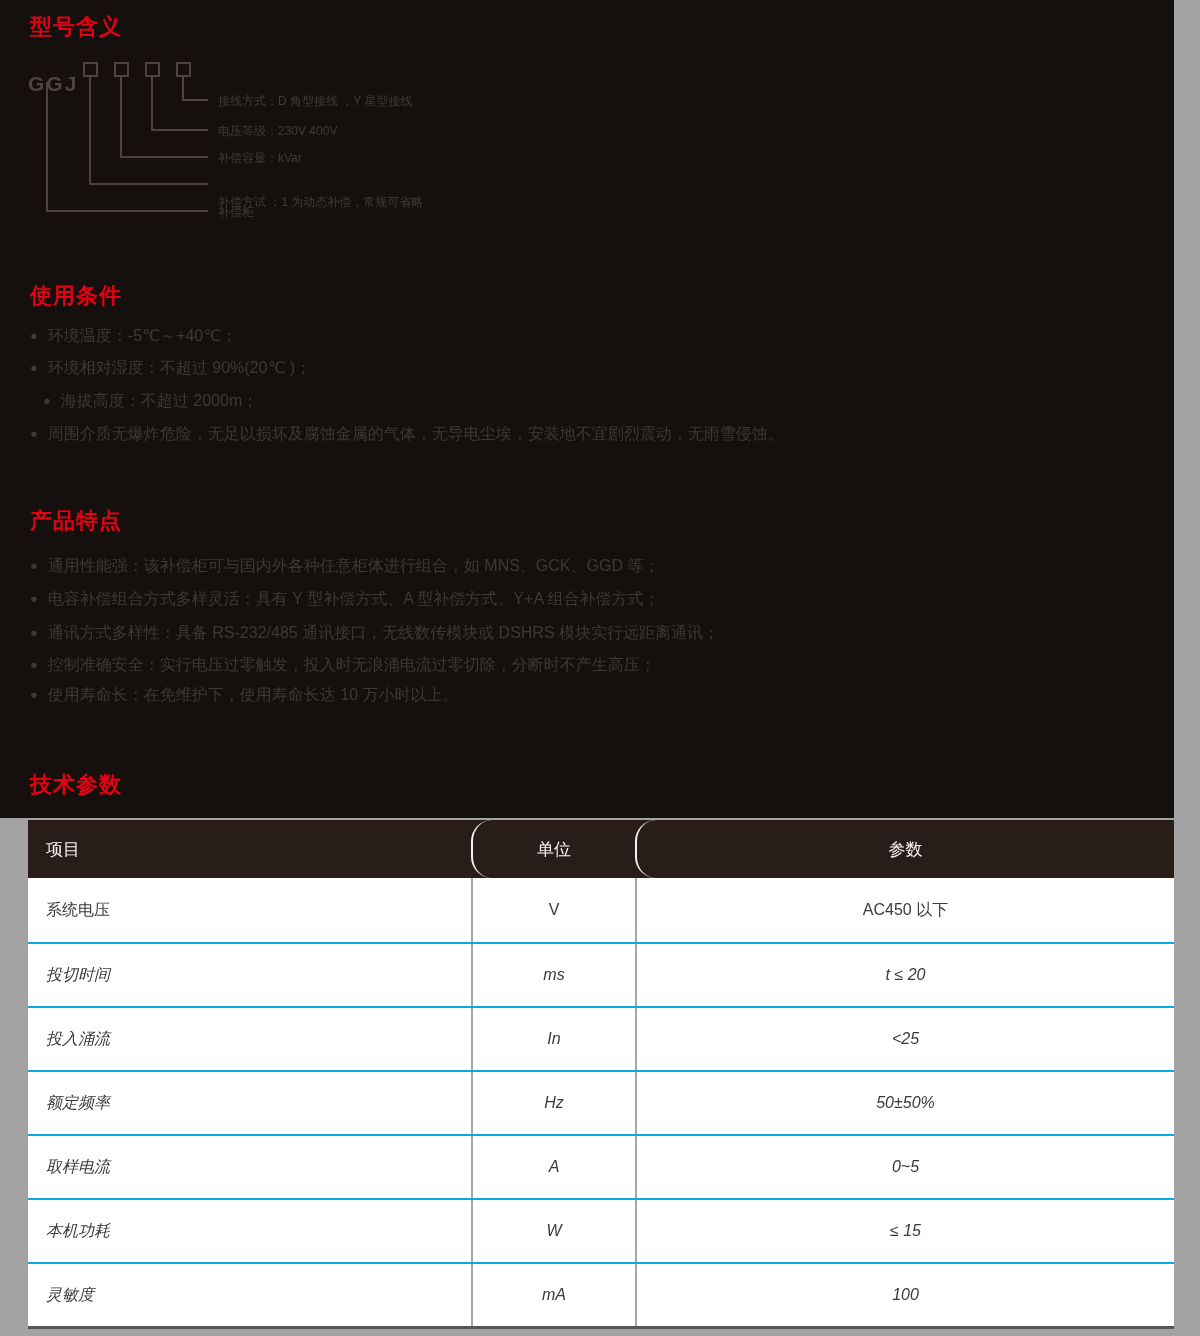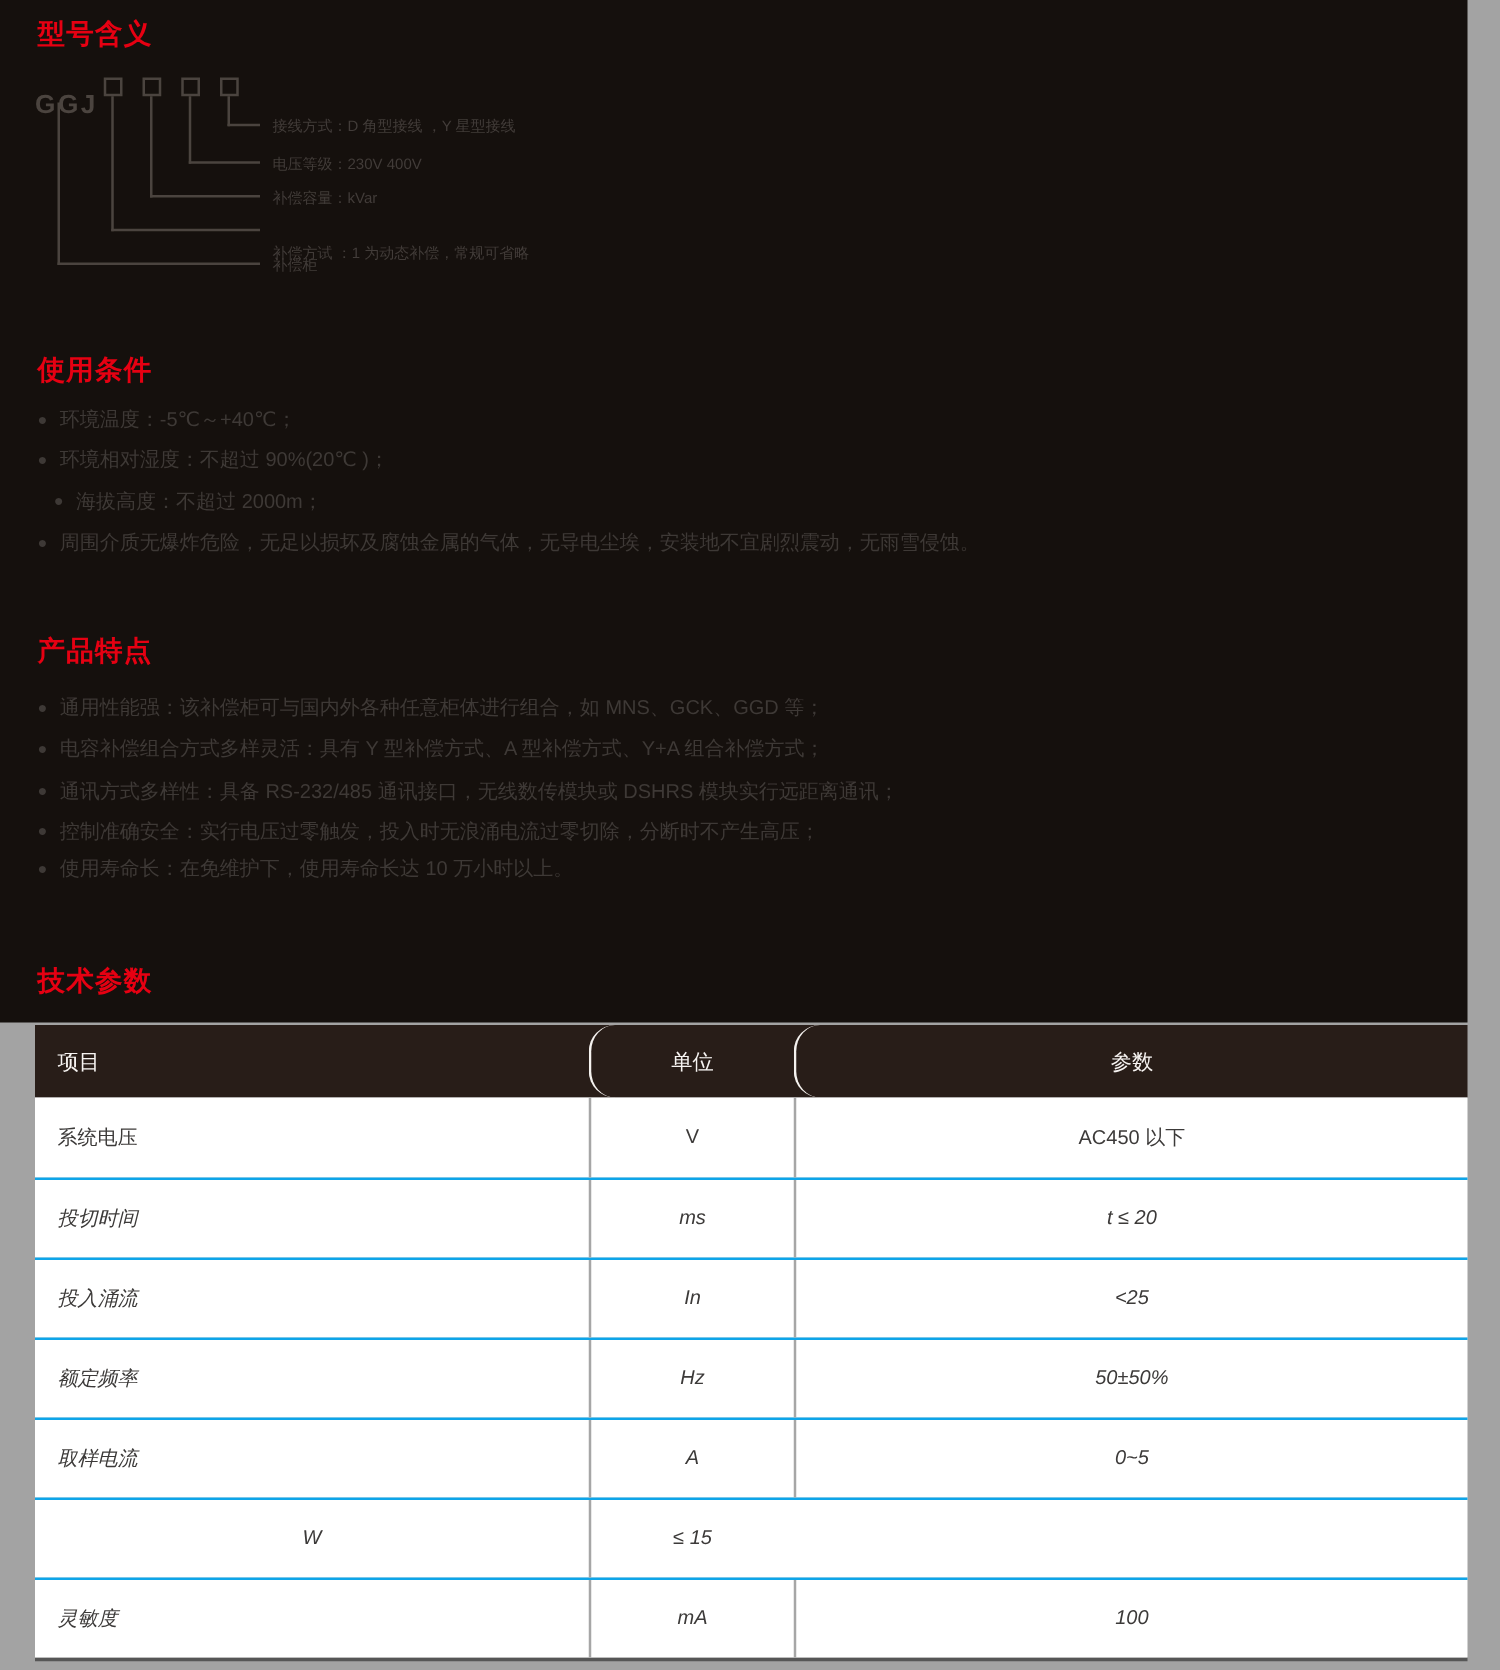--- a/index.html
+++ b/index.html
@@ -133,20 +133,21 @@
       <div class="td first">额定频率</div>
       <div class="td">Hz</div>
       <div class="td">50±50%</div>
     </div>
     <div class="tr body">
       <div class="td first">取样电流</div>
       <div class="td">A</div>
       <div class="td">0~5</div>
     </div>
     <div class="tr body">
+      <div class="td first">本机功耗</div>
       <div class="td">W</div>
       <div class="td">≤ 15</div>
     </div>
     <div class="tr body">
       <div class="td first">灵敏度</div>
       <div class="td">mA</div>
       <div class="td">100</div>
     </div>
   </div>
 

